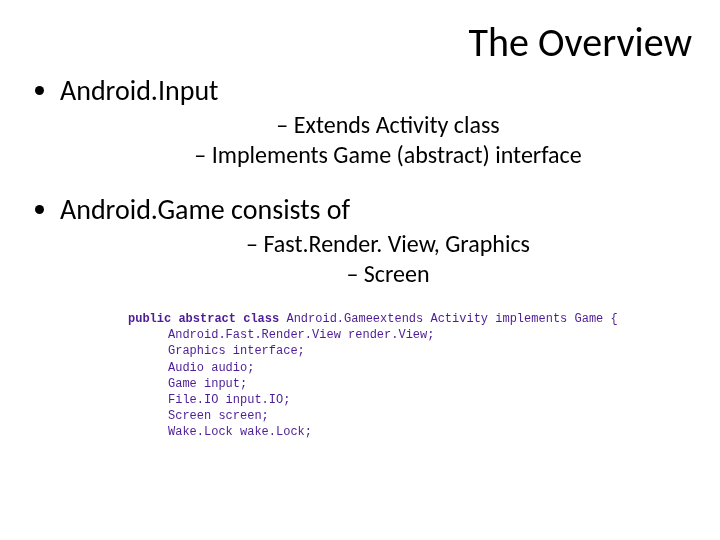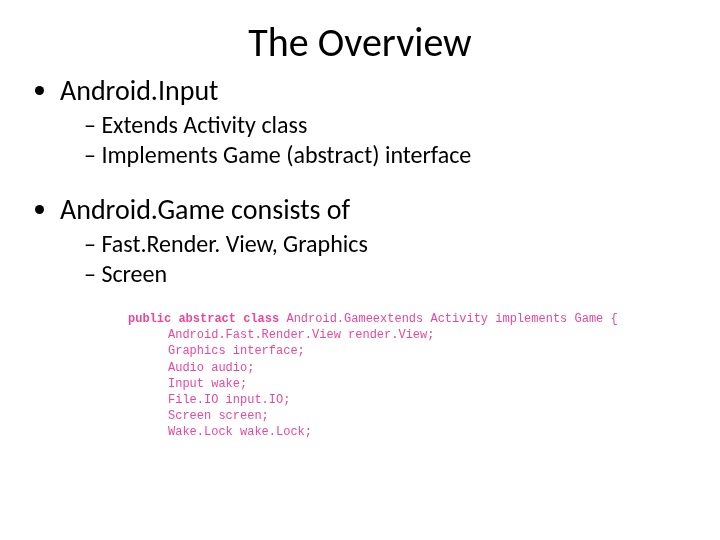--- a/index.html
+++ b/index.html
@@ -12,53 +12,54 @@
     color: #000;
   }
   .slide {
     width: 720px;
     height: 540px;
     position: relative;
     box-sizing: border-box;
     padding: 18px 28px 12px 28px;
   }
   .title {
-    text-align: center;
+    text-align: right;
     font-size: 40px;
     margin: 0 0 6px 0;
     font-weight: 400;
   }
   ul.lvl1 {
     list-style: disc;
     margin: 0;
     padding-left: 32px;
     font-size: 28px;
   }
   ul.lvl1 > li {
     margin-bottom: 6px;
   }
   ul.lvl2 {
     list-style: none;
     margin: 2px 0 22px 0;
     padding-left: 24px;
     font-size: 24px;
+    text-align: center;
   }
   ul.lvl2 > li::before {
     content: "– ";
   }
   ul.lvl2 > li {
     margin: 0;
     line-height: 1.25;
   }
   .code-block {
     margin-top: 4px;
     margin-left: 100px;
     font-family: "Courier New", Courier, monospace;
     font-size: 12px;
-    color: #ec4899;
+    color: #4c1d95;
     line-height: 1.35;
     white-space: pre;
   }
   .code-block .kw {
     font-weight: bold;
   }
   .code-block .indent {
     padding-left: 40px;
     display: block;
     font-family: Liberation Mono, monospace;
@@ -82,15 +83,15 @@
     <li>
       <span>Android.Game consists of</span>
       <ul class="lvl2">
         <li>Fast.Render. View, Graphics</li>
         <li>Screen</li>
       </ul>
     </li>
   </ul>
 
   <div class="code-block"><span><span class="kw">public abstract class</span><span> Android.Gameextends Activity implements Game {</span></span>
-<span class="indent">Android.Fast.Render.View render.View;</span><span class="indent">Graphics interface;</span><span class="indent">Audio audio;</span><span class="indent">Input wake;</span><span class="indent">File.IO input.IO;</span><span class="indent">Screen screen;</span><span class="indent">Wake.Lock wake.Lock;</span></div>
+<span class="indent">Android.Fast.Render.View render.View;</span><span class="indent">Graphics interface;</span><span class="indent">Audio audio;</span><span class="indent">Game input;</span><span class="indent">File.IO input.IO;</span><span class="indent">Screen screen;</span><span class="indent">Wake.Lock wake.Lock;</span></div>
 
 </div>
 
 </body></html>

